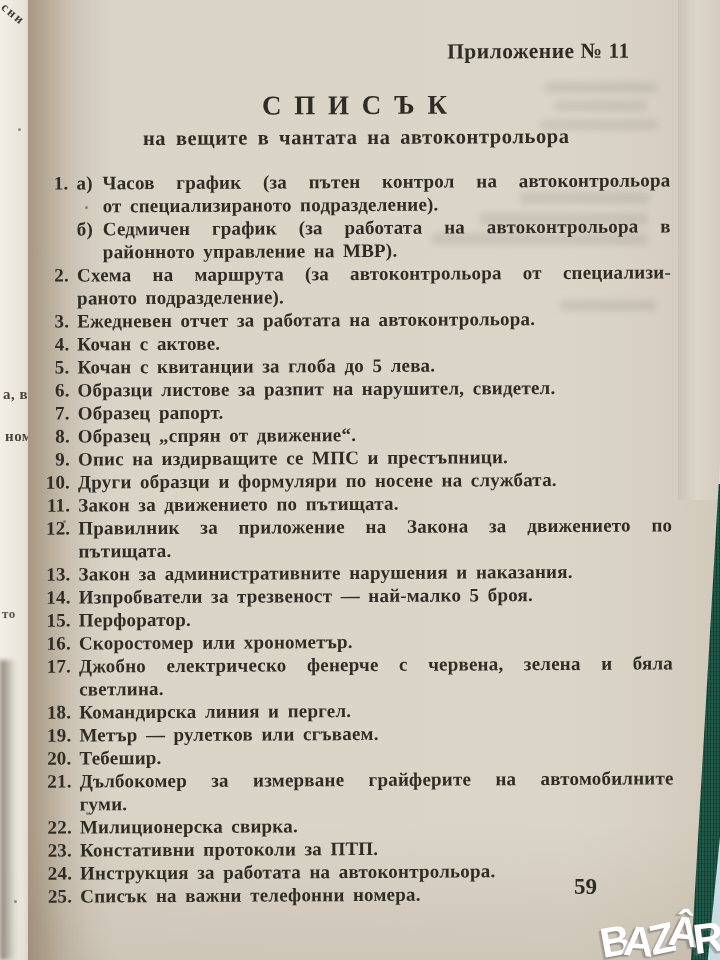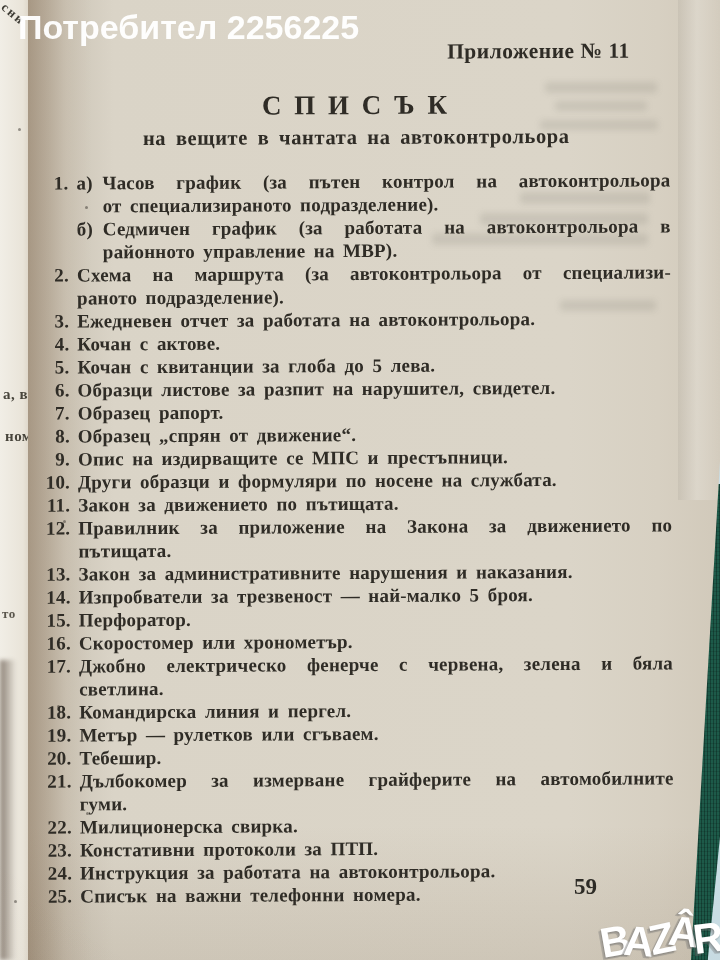--- a/index.html
+++ b/index.html
@@ -331,21 +331,20 @@
             </div>
           </div>
         </div>
     </div>
 
     <div class="page-number">59</div>
   </div>
 
   <div class="vignette"></div>
 
-  <div class="watermark">Потребител 2256225</div>
 
   <div class="bazar-logo">
       <span class="bazar-letter" style="transform: rotate(-8deg) translateY(2px);">B</span>
       <span class="bazar-letter" style="transform: rotate(6deg) translateY(3px);">A</span>
       <span class="bazar-letter" style="transform: rotate(-10deg) translateY(1px);">Z</span>
       <span class="bazar-letter" style="transform: rotate(8deg) translateY(-5px);">Â</span>
       <span class="bazar-letter" style="transform: rotate(-5deg) translateY(2px);">R</span>
     </div>
 
 </div>

